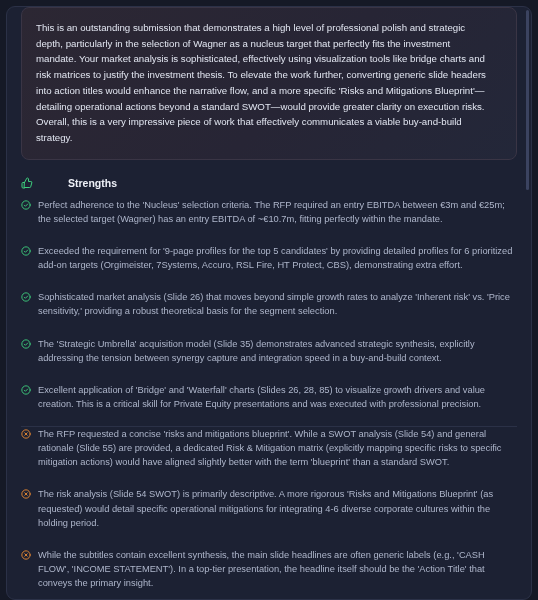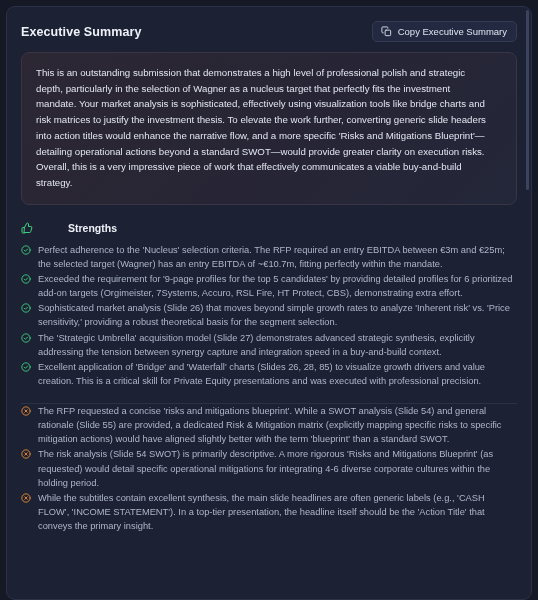--- a/index.html
+++ b/index.html
@@ -94,21 +94,21 @@
 
   .section-title {
     font-size: 10.5px;
     font-weight: bold;
     color: #eef1f8;
     margin-left: 29px;
   }
 
   .head-icon { display: block; width: 12px; height: 12px; }
 
-  .item-list { display: flex; flex-direction: column; gap: 1px; }
+  .item-list { display: flex; flex-direction: column; gap: 18px; }
 
   .item {
     display: flex;
     gap: 7px;
     align-items: flex-start;
   }
 
   .item-icon {
     flex: 0 0 auto;
     width: 10px;
@@ -148,33 +148,20 @@
     border-radius: 2px;
     background: #3b4360;
   }
 </style>
 </head>
 <body>
 
 <div class="page">
   <div class="card">
 
-    <div class="card-header">
-      <div class="card-title">Executive Summary</div>
-
-      <div class="copy-btn">
-        <span>
-          <svg class="copy-icon" viewBox="0 0 24 24" fill="none" stroke="#dfe4f0" stroke-width="2" stroke-linecap="round" stroke-linejoin="round">
-            <rect x="9" y="9" width="12" height="12" rx="2"></rect>
-            <path d="M5 15H4a2 2 0 0 1-2-2V4a2 2 0 0 1 2-2h9a2 2 0 0 1 2 2v1"></path>
-          </svg>
-        </span>
-        <span class="copy-btn-label">Copy Executive Summary</span>
-      </div>
-    </div>
 
     <div class="summary-box">
       <div class="summary-text">This is an outstanding submission that demonstrates a high level of professional polish and strategic depth, particularly in the selection of Wagner as a nucleus target that perfectly fits the investment mandate. Your market analysis is sophisticated, effectively using visualization tools like bridge charts and risk matrices to justify the investment thesis. To elevate the work further, converting generic slide headers into action titles would enhance the narrative flow, and a more specific 'Risks and Mitigations Blueprint'—detailing operational actions beyond a standard SWOT—would provide greater clarity on execution risks. Overall, this is a very impressive piece of work that effectively communicates a viable buy-and-build strategy.</div>
     </div>
 
     <div class="section">
       <div class="section-head">
         <span>
           <svg class="head-icon" viewBox="0 0 24 24" fill="none" stroke="#3ecf7e" stroke-width="2" stroke-linecap="round" stroke-linejoin="round">
             <path d="M7 22H4a2 2 0 0 1-2-2v-7a2 2 0 0 1 2-2h3"></path>
@@ -212,21 +199,21 @@
           </span>
           <span class="item-text">Sophisticated market analysis (Slide 26) that moves beyond simple growth rates to analyze 'Inherent risk' vs. 'Price sensitivity,' providing a robust theoretical basis for the segment selection.</span>
         </div>
         <div class="item">
           <span>
             <svg class="item-icon" viewBox="0 0 24 24" fill="none" stroke="#3ecf7e" stroke-width="2.2" stroke-linecap="round" stroke-linejoin="round">
               <circle cx="12" cy="12" r="10"></circle>
               <path d="M8 12.5l2.6 2.6L16.2 9.5"></path>
             </svg>
           </span>
-          <span class="item-text">The 'Strategic Umbrella' acquisition model (Slide 27) demonstrates advanced strategic synthesis, explicitly addressing the tension between synergy capture and integration speed in a buy-and-build context.</span>
+          <span class="item-text">The 'Strategic Umbrella' acquisition model (Slide 35) demonstrates advanced strategic synthesis, explicitly addressing the tension between synergy capture and integration speed in a buy-and-build context.</span>
         </div>
         <div class="item">
           <span>
             <svg class="item-icon" viewBox="0 0 24 24" fill="none" stroke="#3ecf7e" stroke-width="2.2" stroke-linecap="round" stroke-linejoin="round">
               <circle cx="12" cy="12" r="10"></circle>
               <path d="M8 12.5l2.6 2.6L16.2 9.5"></path>
             </svg>
           </span>
           <span class="item-text">Excellent application of 'Bridge' and 'Waterfall' charts (Slides 26, 28, 85) to visualize growth drivers and value creation. This is a critical skill for Private Equity presentations and was executed with professional precision.</span>
         </div>

